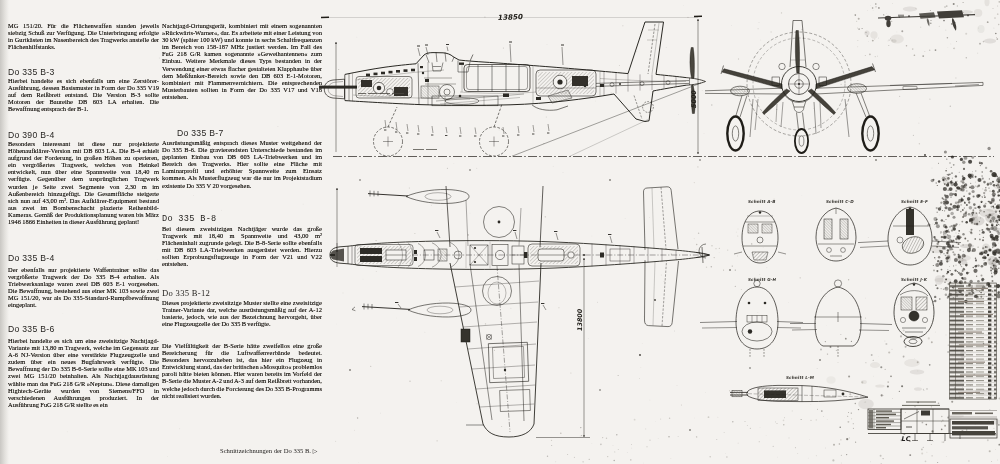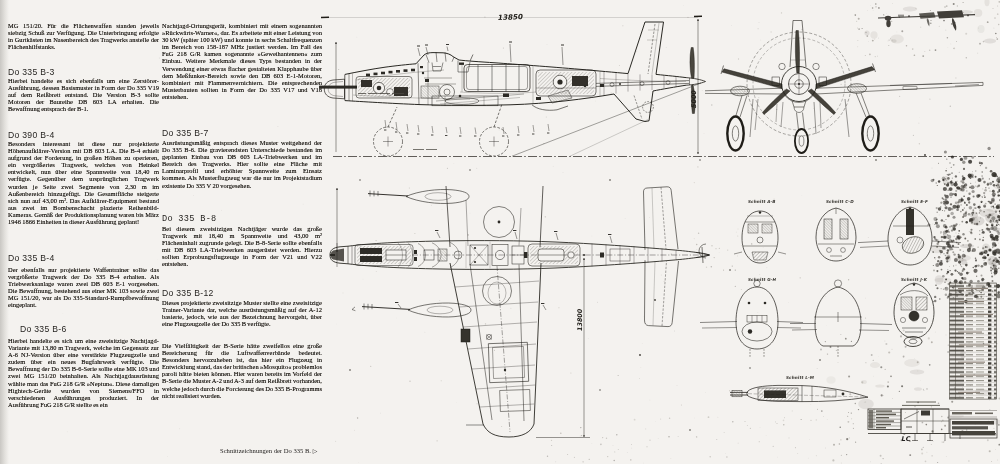--- a/index.html
+++ b/index.html
@@ -10,23 +10,23 @@
   .col{position:absolute;top:16px;height:464px;}
   #col1{left:8px;width:151px;}
   #col2{left:162px;width:160px;}
   .blk{position:absolute;left:0;width:100%;}
   .para{font-size:6.45px;line-height:7.1px;text-align:justify;text-justify:inter-word;
         hyphens:auto;-webkit-hyphens:auto;word-spacing:-0.3px;letter-spacing:0.02px;color:#211e1a;text-shadow:0 0 0.3px rgba(40,36,30,0.75);}
   .head{font-family:"Liberation Sans",sans-serif;font-size:8.6px;letter-spacing:0.3px;
         color:#211f1c;font-weight:400;}
   
   #b-p0{top:6px;}   #b-h1{top:51px;}  #b-p1{top:61px;}  #b-h2{top:114px;} #b-p2{top:124px;}
-  #b-h3{top:237px;} #b-p3{top:250px;} #b-h4{top:308px;margin-left:12px;} #b-p4{top:321px;}
-  #b-p5{top:6px;}   #b-h5{top:112px;} #b-p6{top:123px;} #b-h6{top:198px;font-family:Liberation Mono, monospace;} #b-p7{top:209px;}
-  #b-h7{top:272px;} #b-p8{top:283px;} #b-p9{top:326px;}
+  #b-h3{top:237px;} #b-p3{top:250px;} #b-h4{top:308px;} #b-p4{top:321px;}
+  #b-p5{top:6px;}   #b-h5{top:112px;margin-left:15px;} #b-p6{top:123px;} #b-h6{top:198px;font-family:Liberation Mono, monospace;} #b-p7{top:209px;}
+  #b-h7{top:272px;font-family:Liberation Serif, serif;} #b-p8{top:283px;} #b-p9{top:326px;}
   #caption{position:absolute;left:220px;top:447px;width:120px;font-size:6.6px;color:#242220;
            font-family:"Liberation Serif",serif;white-space:nowrap;}
   #caption .mk{font-size:6px;}
   svg{position:absolute;left:0;top:0;}
   svg text{font-family:"DejaVu Sans",sans-serif;}
   .dim{font-style:italic;font-weight:bold;fill:#22201b;}
   .sct{font-style:italic;font-weight:bold;font-size:4.2px;fill:#3a3833;letter-spacing:0.1px;}
   .lc {font-style:italic;font-weight:bold;font-size:6.5px;fill:#232120;}
 </style>
 </head>

